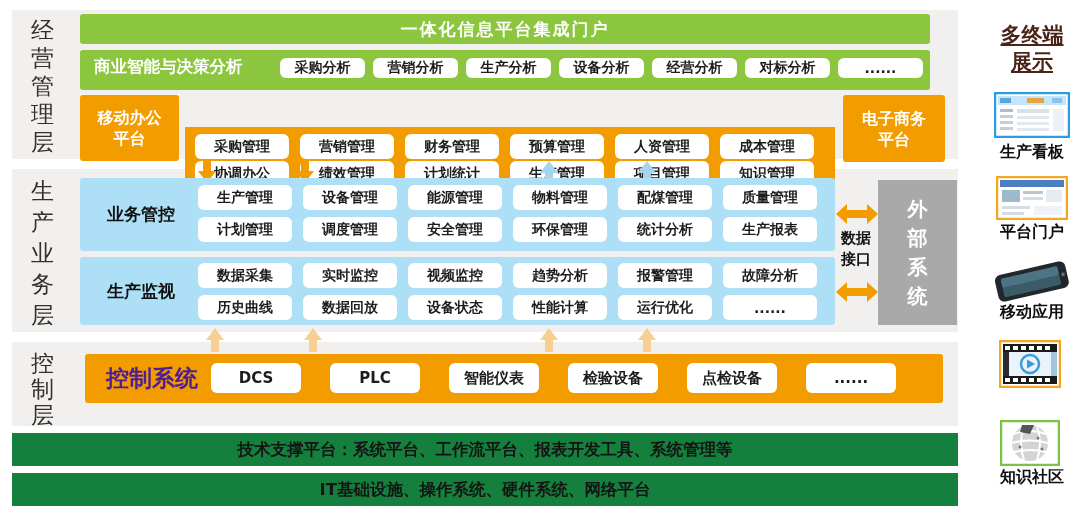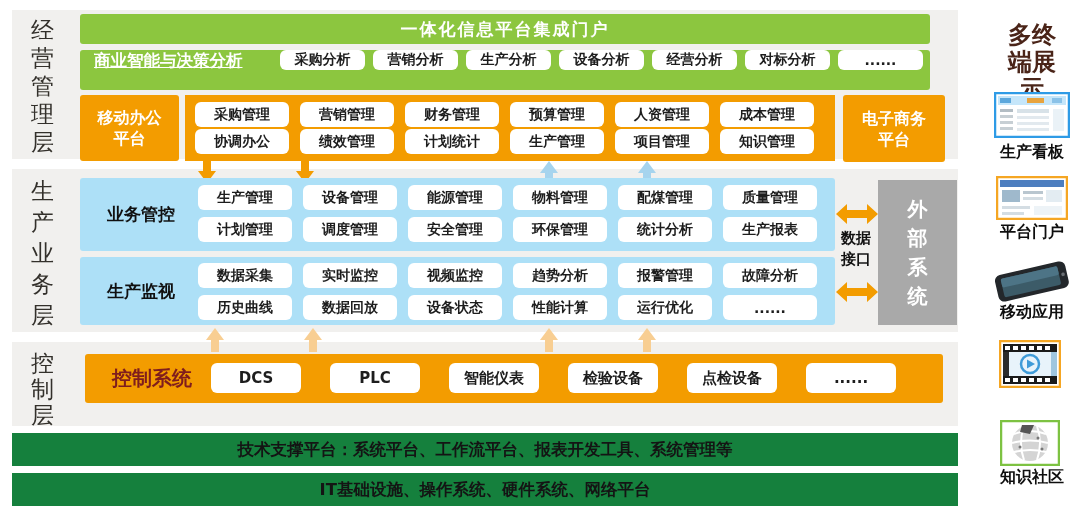--- a/index.html
+++ b/index.html
@@ -9,65 +9,65 @@
   
   .band{position:absolute;background:#F1F0EE;}
 
   
   .vlabel{position:absolute;width:27px;word-break:break-all;text-align:center;
           font-weight:normal;color:#33302B;font-size:23px;}
 
   
   .greenbar{position:absolute;background:#8CC63F;border-radius:3px;color:#ffffff;font-weight:bold;}
   .portal{display:flex;align-items:center;justify-content:center;font-size:17px;letter-spacing:2px;}
-  .bi{display:flex;align-items:flex-start;padding:0 8px;text-decoration:underline;}
+  .bi{display:flex;align-items:flex-end;padding:12px 8px;}
   .bi-label{flex:0 0 186px;font-size:16.5px;padding-left:6px;white-space:nowrap;}
   .bi-chips{display:flex;gap:8px;}
   .chip{background:#ffffff;border-radius:6px;display:flex;align-items:center;justify-content:center;
         font-weight:600;font-size:14px;color:#1d1d1d;white-space:nowrap;}
   .bi-chips .chip{flex:0 0 85px;height:20px;}
 
   
   .orangebox{position:absolute;background:#F39C00;border-radius:3px;color:#ffffff;font-weight:bold;
              display:flex;align-items:center;justify-content:center;text-align:center;}
   .two-line{width:70px;word-break:break-all;font-size:16px;line-height:21px;}
   .mo-grid{position:absolute;background:#F39C00;border-radius:0;padding:7px 10px;
-           display:flex;flex-direction:column;justify-content:space-between;box-sizing:border-box;}
+           display:flex;flex-direction:column;justify-content:space-between;box-sizing:border-box;margin-top:32px;}
   .grid-row{display:flex;gap:11px;}
   .grid-row .chip{flex:0 0 94px;height:25px;}
 
   
   .bluebox{position:absolute;background:#ADE0F7;border-radius:3px;}
   .section-label{position:absolute;left:8px;top:0;bottom:0;width:106px;display:flex;align-items:center;
                  justify-content:center;font-weight:bold;font-size:17px;color:#101010;}
   .blue-rows{position:absolute;left:118px;top:7px;display:flex;flex-direction:column;gap:7px;}
 
   
   .ctrl-bar{position:absolute;background:#F39C00;border-radius:3px;}
   .ctrl-label{position:absolute;left:12px;top:0;bottom:0;width:110px;display:flex;align-items:center;
-              justify-content:center;color:#7f1d1d;font-weight:bold;font-size:20px;}
+              justify-content:center;color:#4c1d95;font-weight:bold;font-size:23px;}
   .ctrl-chips{position:absolute;left:126px;top:9px;display:flex;gap:29px;}
   .ctrl-chips .chip{flex:0 0 90px;height:30px;font-size:15px;font-weight:bold;}
 
   
   .bluebar{position:absolute;background:#15803d;display:flex;align-items:center;justify-content:center;
            font-weight:bold;font-size:16.5px;color:#141414;}
 
   
   .external{position:absolute;background:#A9A9A9;display:flex;align-items:center;justify-content:center;}
   .external span{width:24px;word-break:break-all;color:#ffffff;font-weight:bold;font-size:20px;
                  line-height:29px;text-align:center;}
   .di-label{position:absolute;width:34px;word-break:break-all;font-size:15px;font-weight:600;
             color:#111111;line-height:21px;text-align:center;}
 
   .arrow{position:absolute;}
 
   
   .sb-title{position:absolute;left:997px;top:22px;width:70px;word-break:break-all;text-align:center;
-            font-weight:bold;font-size:24px;line-height:27px;color:#4A2418;}
+            font-weight:bold;font-size:21px;line-height:27px;color:#4A2418;text-decoration:underline;}
   .sb-icon{position:absolute;}
   .sb-label{position:absolute;width:96px;left:984px;text-align:center;font-weight:bold;
             font-size:16px;color:#0e0e0e;}
 </style>
 </head>
 <body>
 
 <div class="stage">
 
   <div class="band" style="left:12px;top:10px;width:946px;height:149px;"></div>

